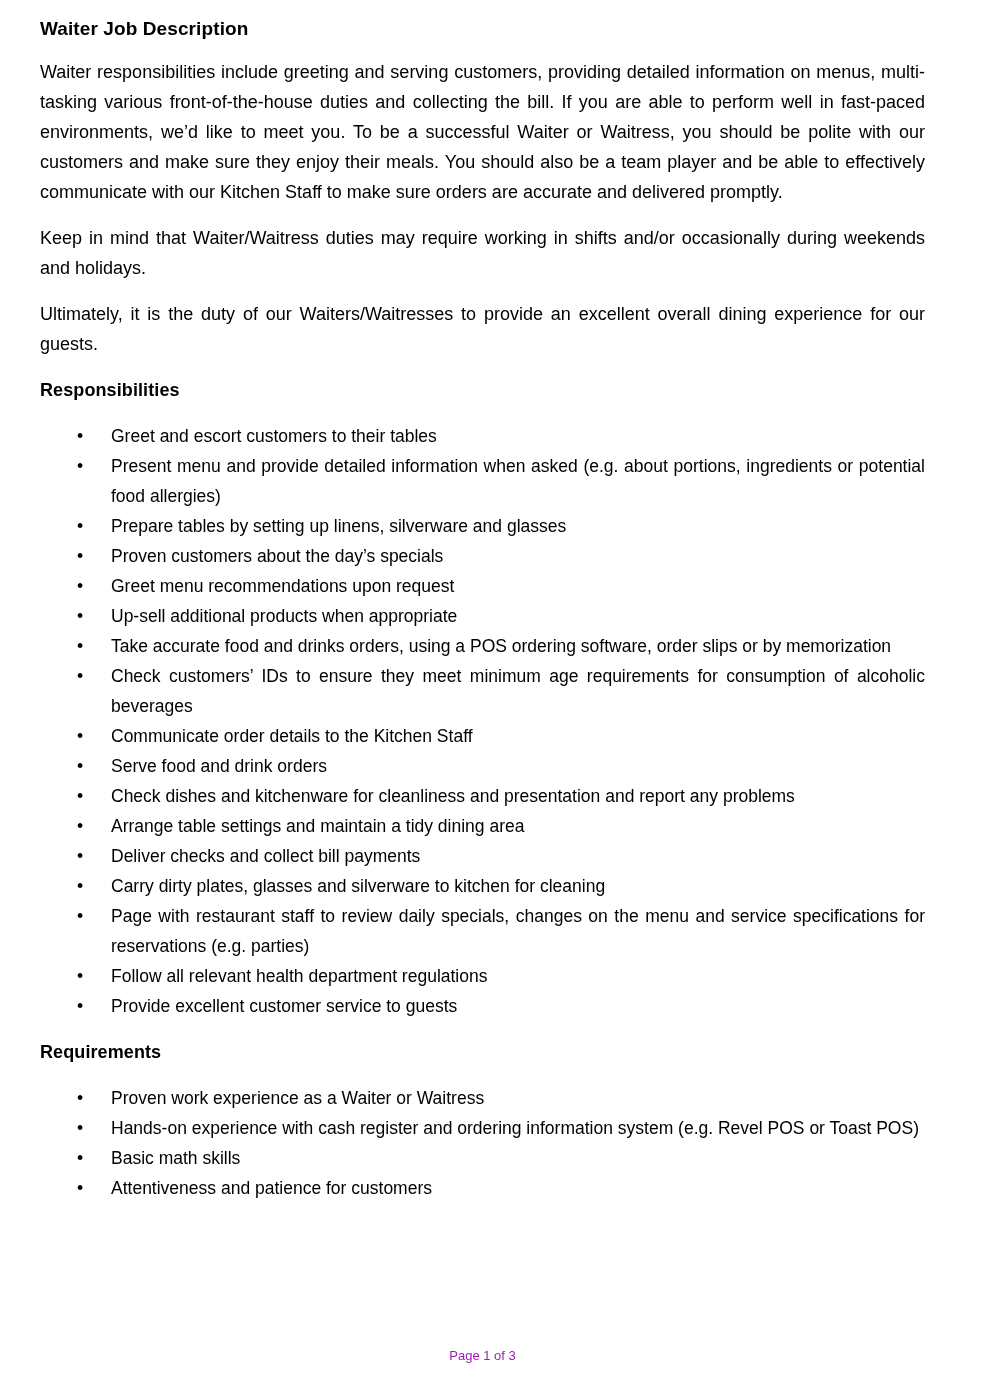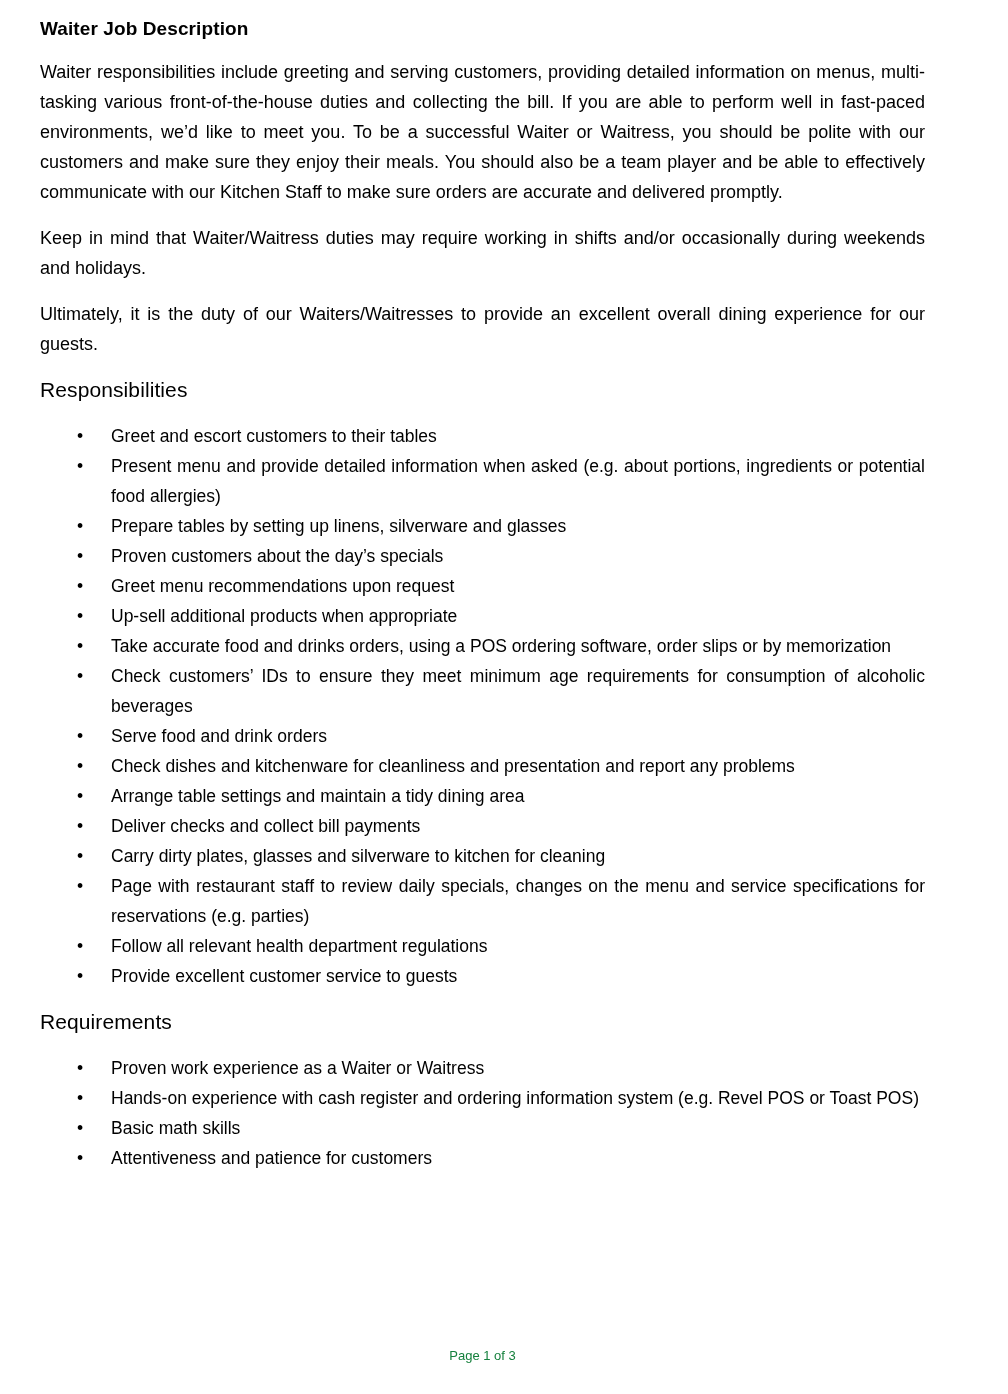--- a/index.html
+++ b/index.html
@@ -31,22 +31,22 @@
     padding-top: 17px;
     letter-spacing: 0.1px;
   }
   .para {
     font-size: 18px;
     line-height: 30px;
     text-align: justify;
     margin: 16px 0 0 0;
   }
   .section-heading {
-    font-size: 21px;
-    font-weight: 400;
+    font-size: 18px;
+    font-weight: 700;
     line-height: 30px;
     margin: 16px 0 0 0;
     letter-spacing: 0.1px;
   }
   .bullet-list {
     margin: 16px 0 0 0;
     padding: 0 0 0 71px;
     list-style: none;
   }
   .bullet-list li {
@@ -65,21 +65,21 @@
     color: #000000;
   }
   .page-footer {
     position: absolute;
     bottom: 30px;
     left: 40px;
     width: 885px;
     text-align: center;
     font-size: 13px;
     line-height: 16px;
-    color: #15803d;
+    color: #a21caf;
   }
 </style>
 </head>
 <body>
 
 <div class="page">
   <div class="content">
 
     <h1 class="doc-title">Waiter Job Description</h1>
 
@@ -91,20 +91,21 @@
 
     <ul class="bullet-list">
       <li>Greet and escort customers to their tables</li>
       <li>Present menu and provide detailed information when asked (e.g. about portions, ingredients or potential food allergies)</li>
       <li>Prepare tables by setting up linens, silverware and glasses</li>
       <li>Proven customers about the day’s specials</li>
       <li>Greet menu recommendations upon request</li>
       <li>Up-sell additional products when appropriate</li>
       <li>Take accurate food and drinks orders, using a POS ordering software, order slips or by memorization</li>
       <li>Check customers’ IDs to ensure they meet minimum age requirements for consumption of alcoholic beverages</li>
+      <li>Communicate order details to the Kitchen Staff</li>
       <li>Serve food and drink orders</li>
       <li>Check dishes and kitchenware for cleanliness and presentation and report any problems</li>
       <li>Arrange table settings and maintain a tidy dining area</li>
       <li>Deliver checks and collect bill payments</li>
       <li>Carry dirty plates, glasses and silverware to kitchen for cleaning</li>
       <li>Page with restaurant staff to review daily specials, changes on the menu and service specifications for reservations (e.g. parties)</li>
       <li>Follow all relevant health department regulations</li>
       <li>Provide excellent customer service to guests</li>
     </ul>
 

